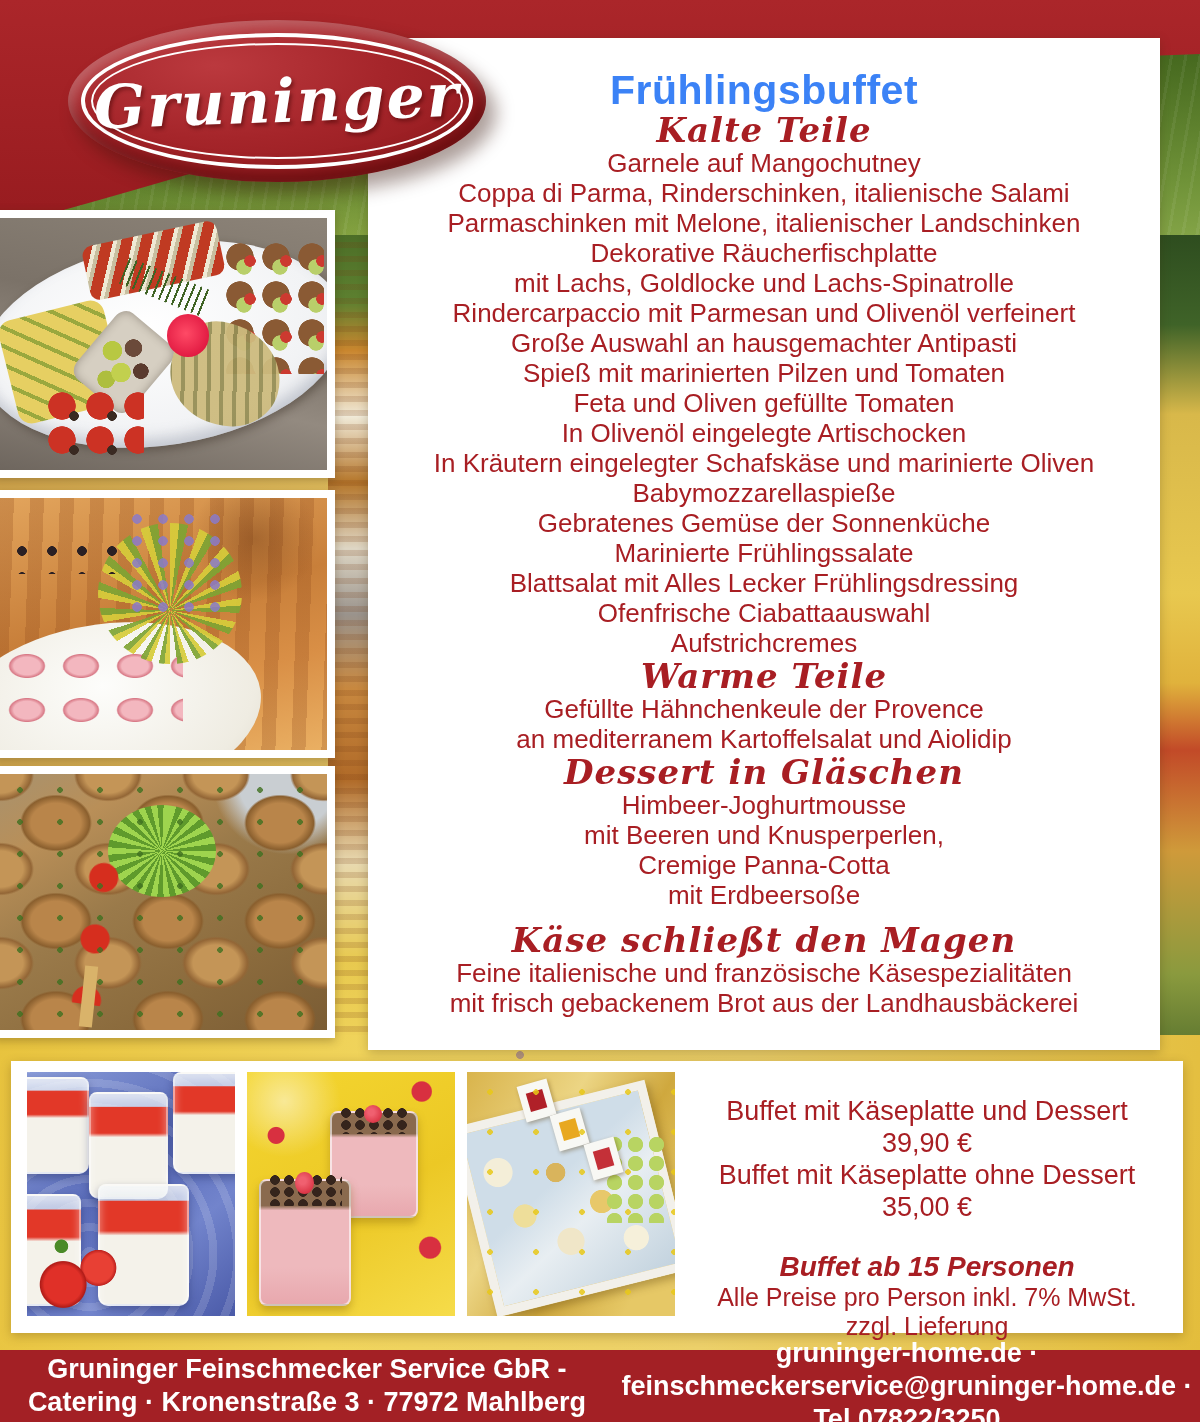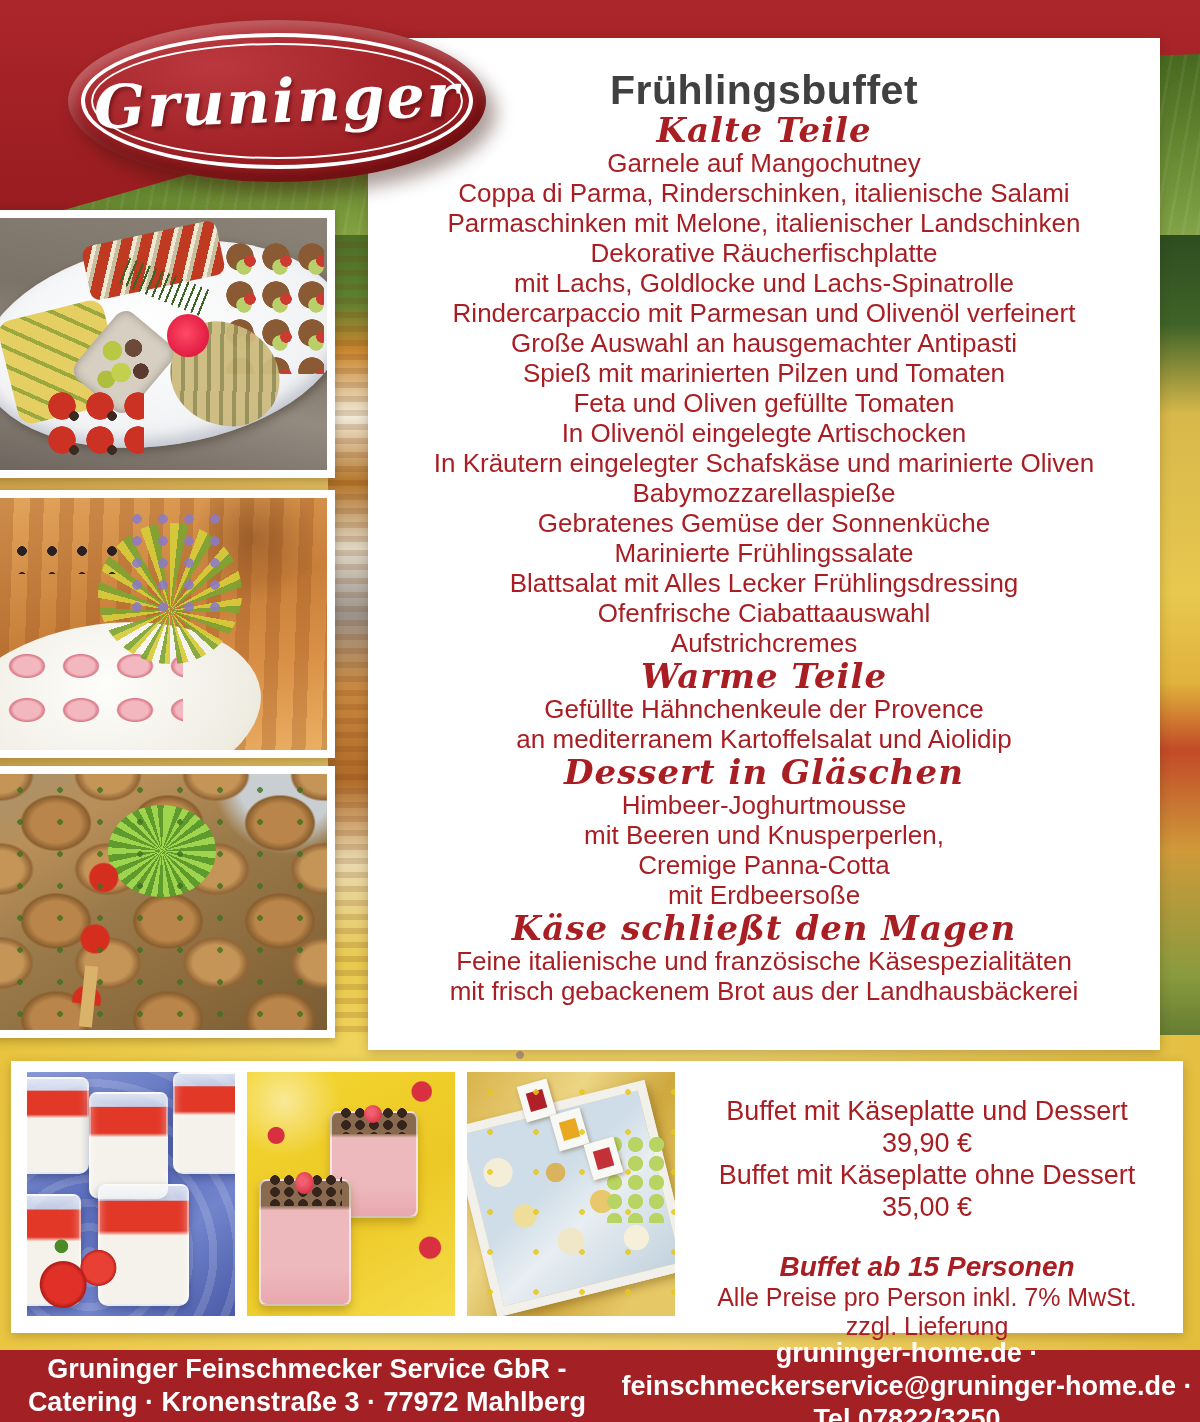--- a/index.html
+++ b/index.html
@@ -36,24 +36,24 @@
     box-shadow: 10px 12px 18px rgba(50,15,5,.40), inset 5px 8px 14px rgba(255,255,255,.28), inset -6px -10px 16px rgba(70,0,0,.55);
     display:flex; align-items:center; justify-content:center; z-index:5; }
   .logo-oval::before { content:""; position:absolute; inset:13px; border:4px solid #ffffff; border-radius:50%; }
   .logo-oval::after  { content:""; position:absolute; inset:23px; border:2px solid #ffffff; border-radius:50%; }
   .logo-text { font-family:"DejaVu Serif", serif; font-style:italic; font-weight:bold; font-size:60px;
     color:#ffffff; transform:rotate(-2deg); letter-spacing:2px; text-shadow:2px 3px 4px rgba(60,0,0,.45); }
 
   
   .menu-panel { position:absolute; left:368px; top:38px; width:792px; height:1012px; background:#ffffff;
     z-index:3; padding-top:30px; text-align:center; box-shadow:0 3px 10px rgba(60,40,10,.25); }
-  .menu-title { font-size:41px; font-weight:bold; color:#404040; line-height:44px; letter-spacing:.5px; }
+  .menu-title { font-size:41px; font-weight:bold; color:#3b82f6; line-height:44px; letter-spacing:.5px; }
   .script-heading { font-family:"DejaVu Serif", serif; font-style:italic; font-weight:600; font-size:34px;
     color:#a81e23; line-height:36px; letter-spacing:1px; }
-  .script-kaese { }
+  .script-kaese { margin-top:12px; }
   .menu-lines { }
   .menu-line { font-size:26px; color:#a81e23; line-height:30px; }
 
   
   .photo { position:absolute; background:#ffffff; padding:8px; z-index:4; box-shadow:0 3px 9px rgba(60,40,10,.3); }
   .photo .img { position:relative; width:100%; height:100%; overflow:hidden; }
   .photo-left { left:-8px; width:343px; }
   #photo1 { top:210px; height:268px; }
   #photo2 { top:490px; height:268px; }
   #photo3 { top:766px; height:272px; }

